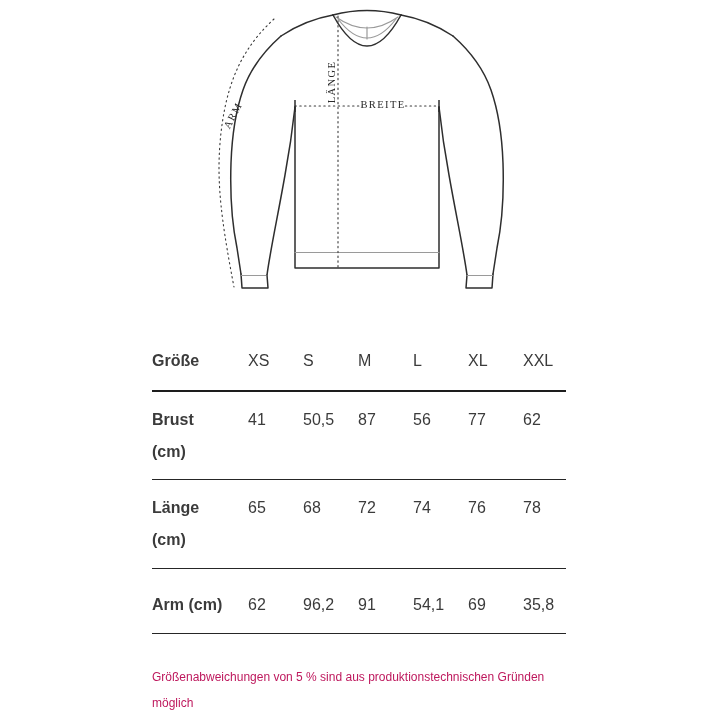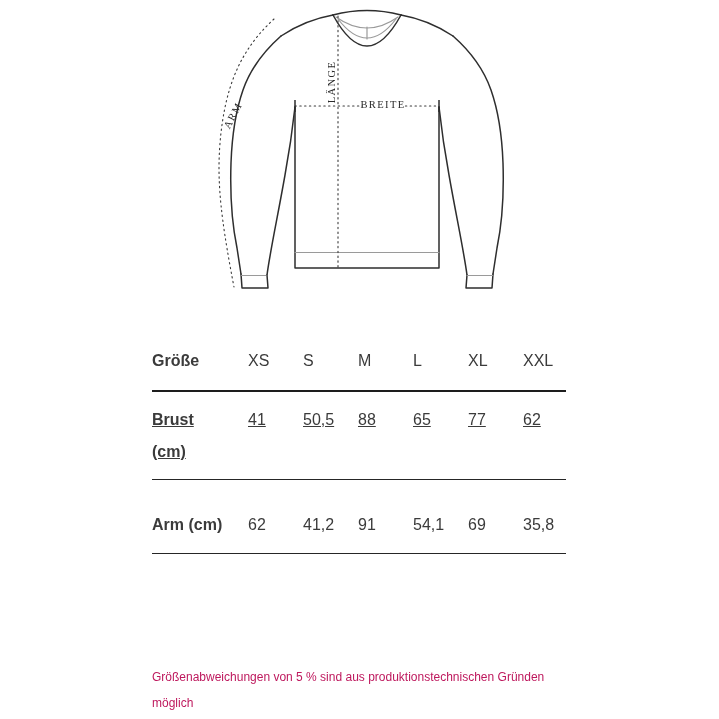--- a/index.html
+++ b/index.html
@@ -38,23 +38,23 @@
   .size-table td {
     vertical-align: top;
     font-size: 16px;
     line-height: 32px;
     color: #3b3b3b;
     text-align: left;
     overflow: visible;
     white-space: normal;
   }
   .size-table tr.header td { padding: 0 0 13px 0; border-bottom: 2px solid #1d1d1d; }
-  .size-table tr.r1 td { padding: 12px 0 11px 0; border-bottom: 1px solid #262626; text-decoration: underline; }
+  .size-table tr.r1 td { padding: 12px 0 11px 0; border-bottom: 1px solid #262626; }
   .size-table tr.r2 td { padding: 12px 0 12px 0; border-bottom: 1px solid #262626; }
-  .size-table tr.r3 td { padding: 29px 0 12px 0; border-bottom: 1px solid #262626; margin-left: 26px; }
+  .size-table tr.r3 td { padding: 20px 0 12px 0; border-bottom: 1px solid #262626; margin-left: 26px; }
   .size-table .bold { font-weight: bold; margin-left: 36px; }
   .row-label-inner { display: block; width: 78px; font-weight: bold; }
   .footnote {
     position: absolute;
     left: 152px;
     top: 664px;
     width: 424px;
     font-size: 12px;
     line-height: 26px;
     color: #be185d;
@@ -134,31 +134,42 @@
       <td>L</td>
       <td>XL</td>
       <td>XXL</td>
     </tr>
     <tr class="r1">
       <td>
         <span class="row-label-inner">Brust (cm)</span>
       </td>
       <td>41</td>
       <td>50,5</td>
-      <td>88</td>
-      <td>65</td>
+      <td>87</td>
+      <td>56</td>
       <td>77</td>
       <td>62</td>
+    </tr>
+    <tr class="r2">
+      <td>
+        <span class="row-label-inner">Länge (cm)</span>
+      </td>
+      <td>65</td>
+      <td>68</td>
+      <td>72</td>
+      <td>74</td>
+      <td>76</td>
+      <td>78</td>
     </tr>
     <tr class="r3">
       <td>
         <span class="row-label-inner">Arm (cm)</span>
       </td>
       <td>62</td>
-      <td>41,2</td>
+      <td>96,2</td>
       <td>91</td>
       <td>54,1</td>
       <td>69</td>
       <td>35,8</td>
     </tr>
   </tbody>
     </table>
 
   <div class="footnote">Größenabweichungen von 5 % sind aus produktionstechnischen Gründen möglich</div>
 

